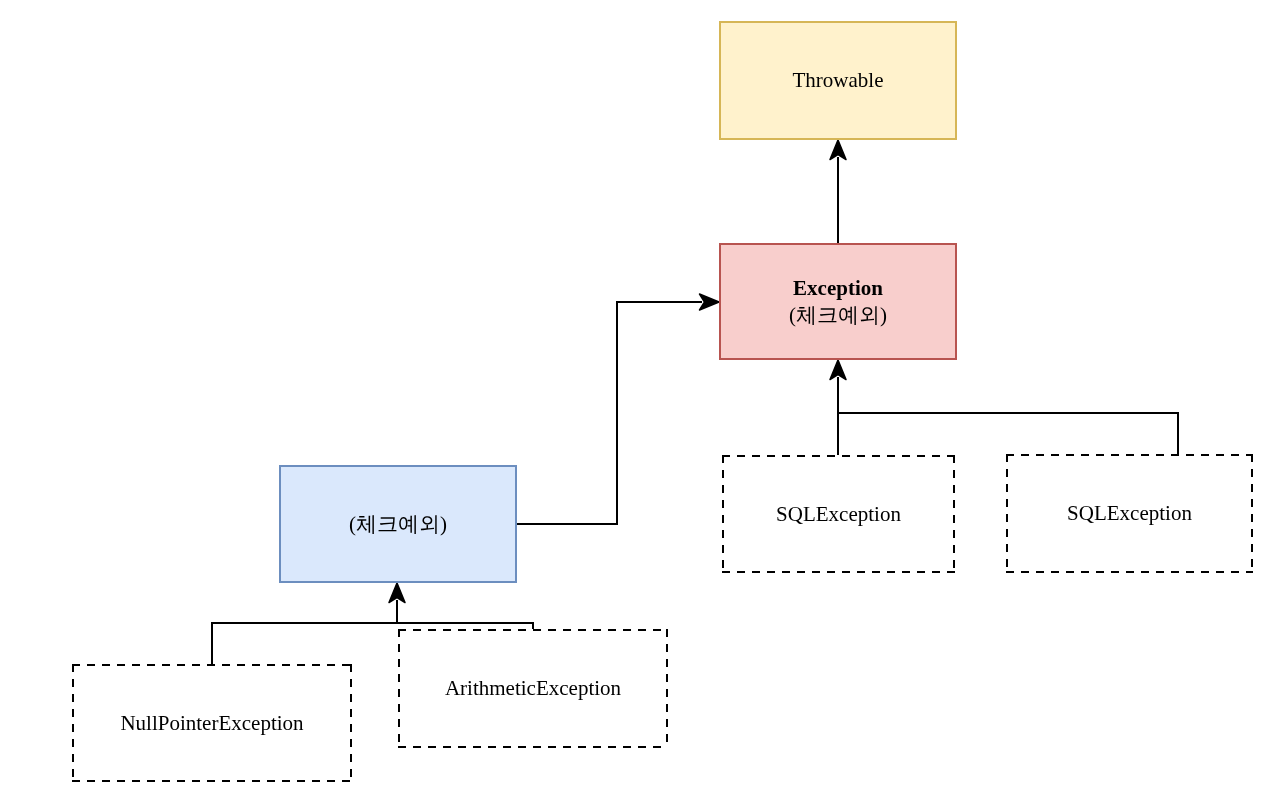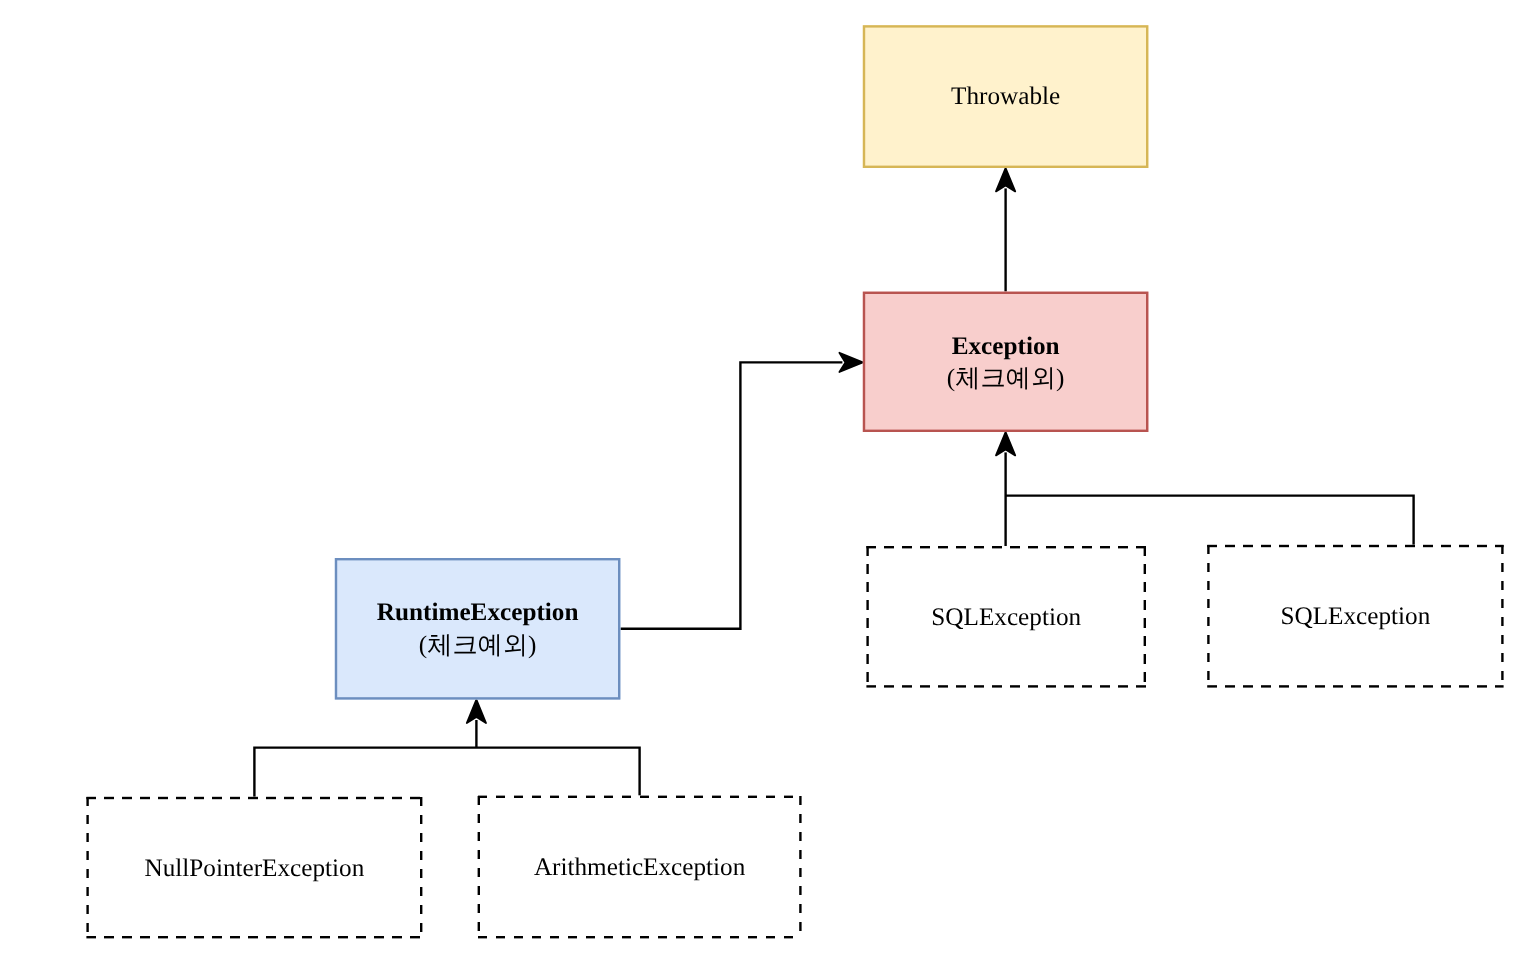--- a/index.html
+++ b/index.html
@@ -98,33 +98,32 @@
   <div class="node solid" style="left: 719px; top: 21px; width: 238px; height: 119px; background-color: rgb(255, 242, 204); border-color: rgb(214, 182, 86);">
     <span class="label">Throwable</span>
   </div>
 
   <div class="node solid titled" style="left: 719px; top: 243px; width: 238px; height: 117px; background-color: rgb(248, 206, 204); border-color: rgb(184, 84, 80);">
     <span class="label">Exception</span>
     <span class="sublabel">(체크예외)</span>
   </div>
 
   <div class="node solid titled" style="left: 279px; top: 465px; width: 238px; height: 118px; background-color: rgb(218, 232, 252); border-color: rgb(108, 142, 191);">
-    <span class="label">RuntimeException</span>
     <span class="sublabel">(체크예외)</span>
   </div>
 
   <div class="node dashed" style="left:722px; top:455px; width:233px; height:118px;">
     <span class="label">SQLException</span>
   </div>
 
   <div class="node dashed" style="left:72px; top:664px; width:280px; height:118px;">
     <span class="label">NullPointerException</span>
   </div>
 
   <div class="node dashed" style="left:1006px; top:454px; width:247px; height:119px;">
     <span class="label">SQLException</span>
   </div>
 
-  <div class="node dashed" style="left:398px; top:663px; width:270px; height:119px;">
+  <div class="node dashed" style="left:398px; top:629px; width:270px; height:119px;">
     <span class="label">ArithmeticException</span>
   </div>
 
 </div>
 
 </body></html>

